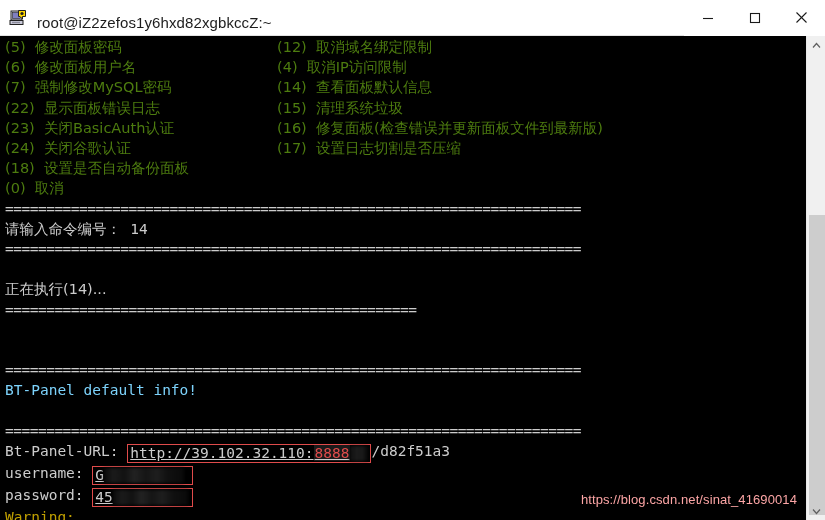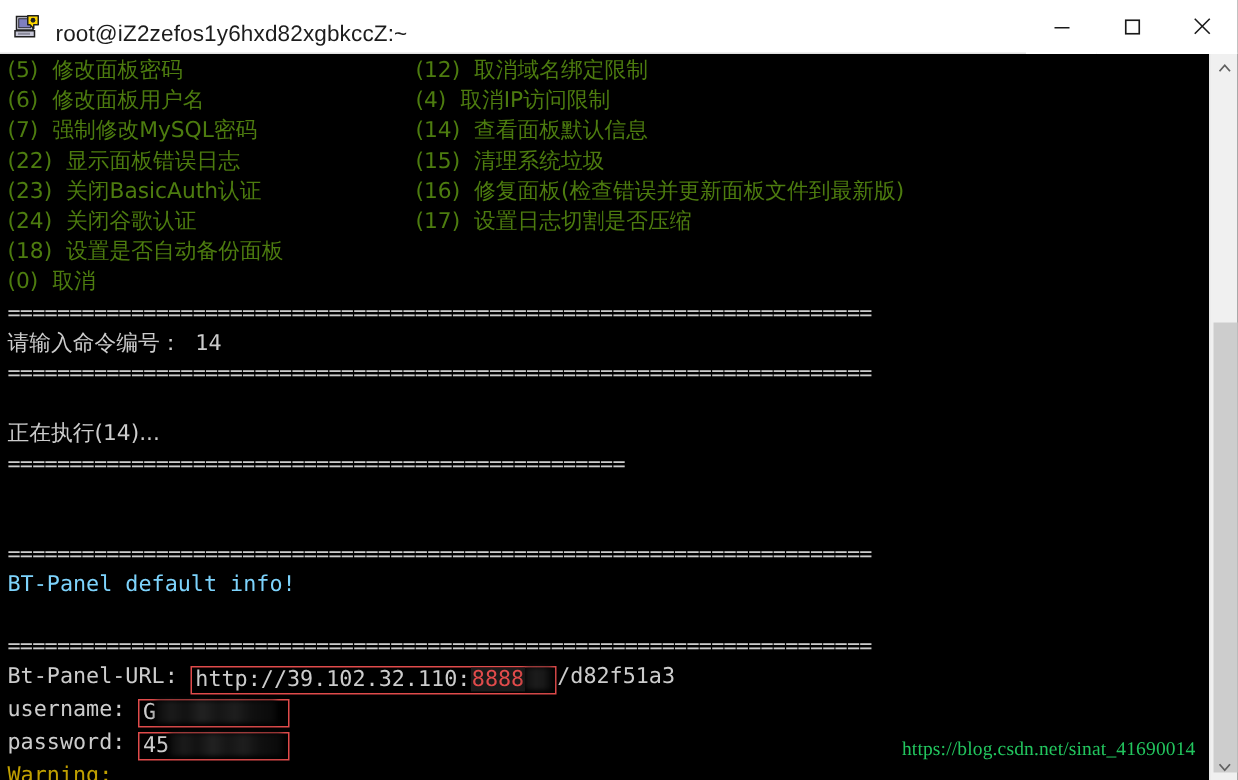--- a/index.html
+++ b/index.html
@@ -115,20 +115,21 @@
 
   
   .boxed {
     display: inline-block;
     border: 1px solid #e04b4b;
     padding: 0 2px;
     margin: 0;
     line-height: 17px;
     vertical-align: -2px;
     position: relative;
+    text-decoration: underline;
   }
   .blur {
     display: inline-block;
     background: linear-gradient(90deg,
       #0a0a0a 0%, #1b1b1b 12%, #111 25%, #222 38%,
       #151515 52%, #1e1e1e 66%, #101010 80%, #090909 100%);
     filter: blur(1.6px);
     height: 15px;
     vertical-align: -3px;
   }
@@ -136,23 +137,23 @@
     color: #e04b4b;
     background: #1a1a1a;
     padding: 0 1px;
   }
 
   
   #watermark {
     position: absolute;
     right: 9px;
     bottom: 13px;
-    font-family: Liberation Serif, serif;
+    font-family: Liberation Sans, sans-serif;
     font-size: 13px;
-    color: #22c55e;
+    color: #fca5a5;
     white-space: nowrap;
     letter-spacing: 0.1px;
   }
 
   
   #scrollbar {
     position: absolute;
     right: 0; top: 36px;
     width: 19px;
     height: 484px;

